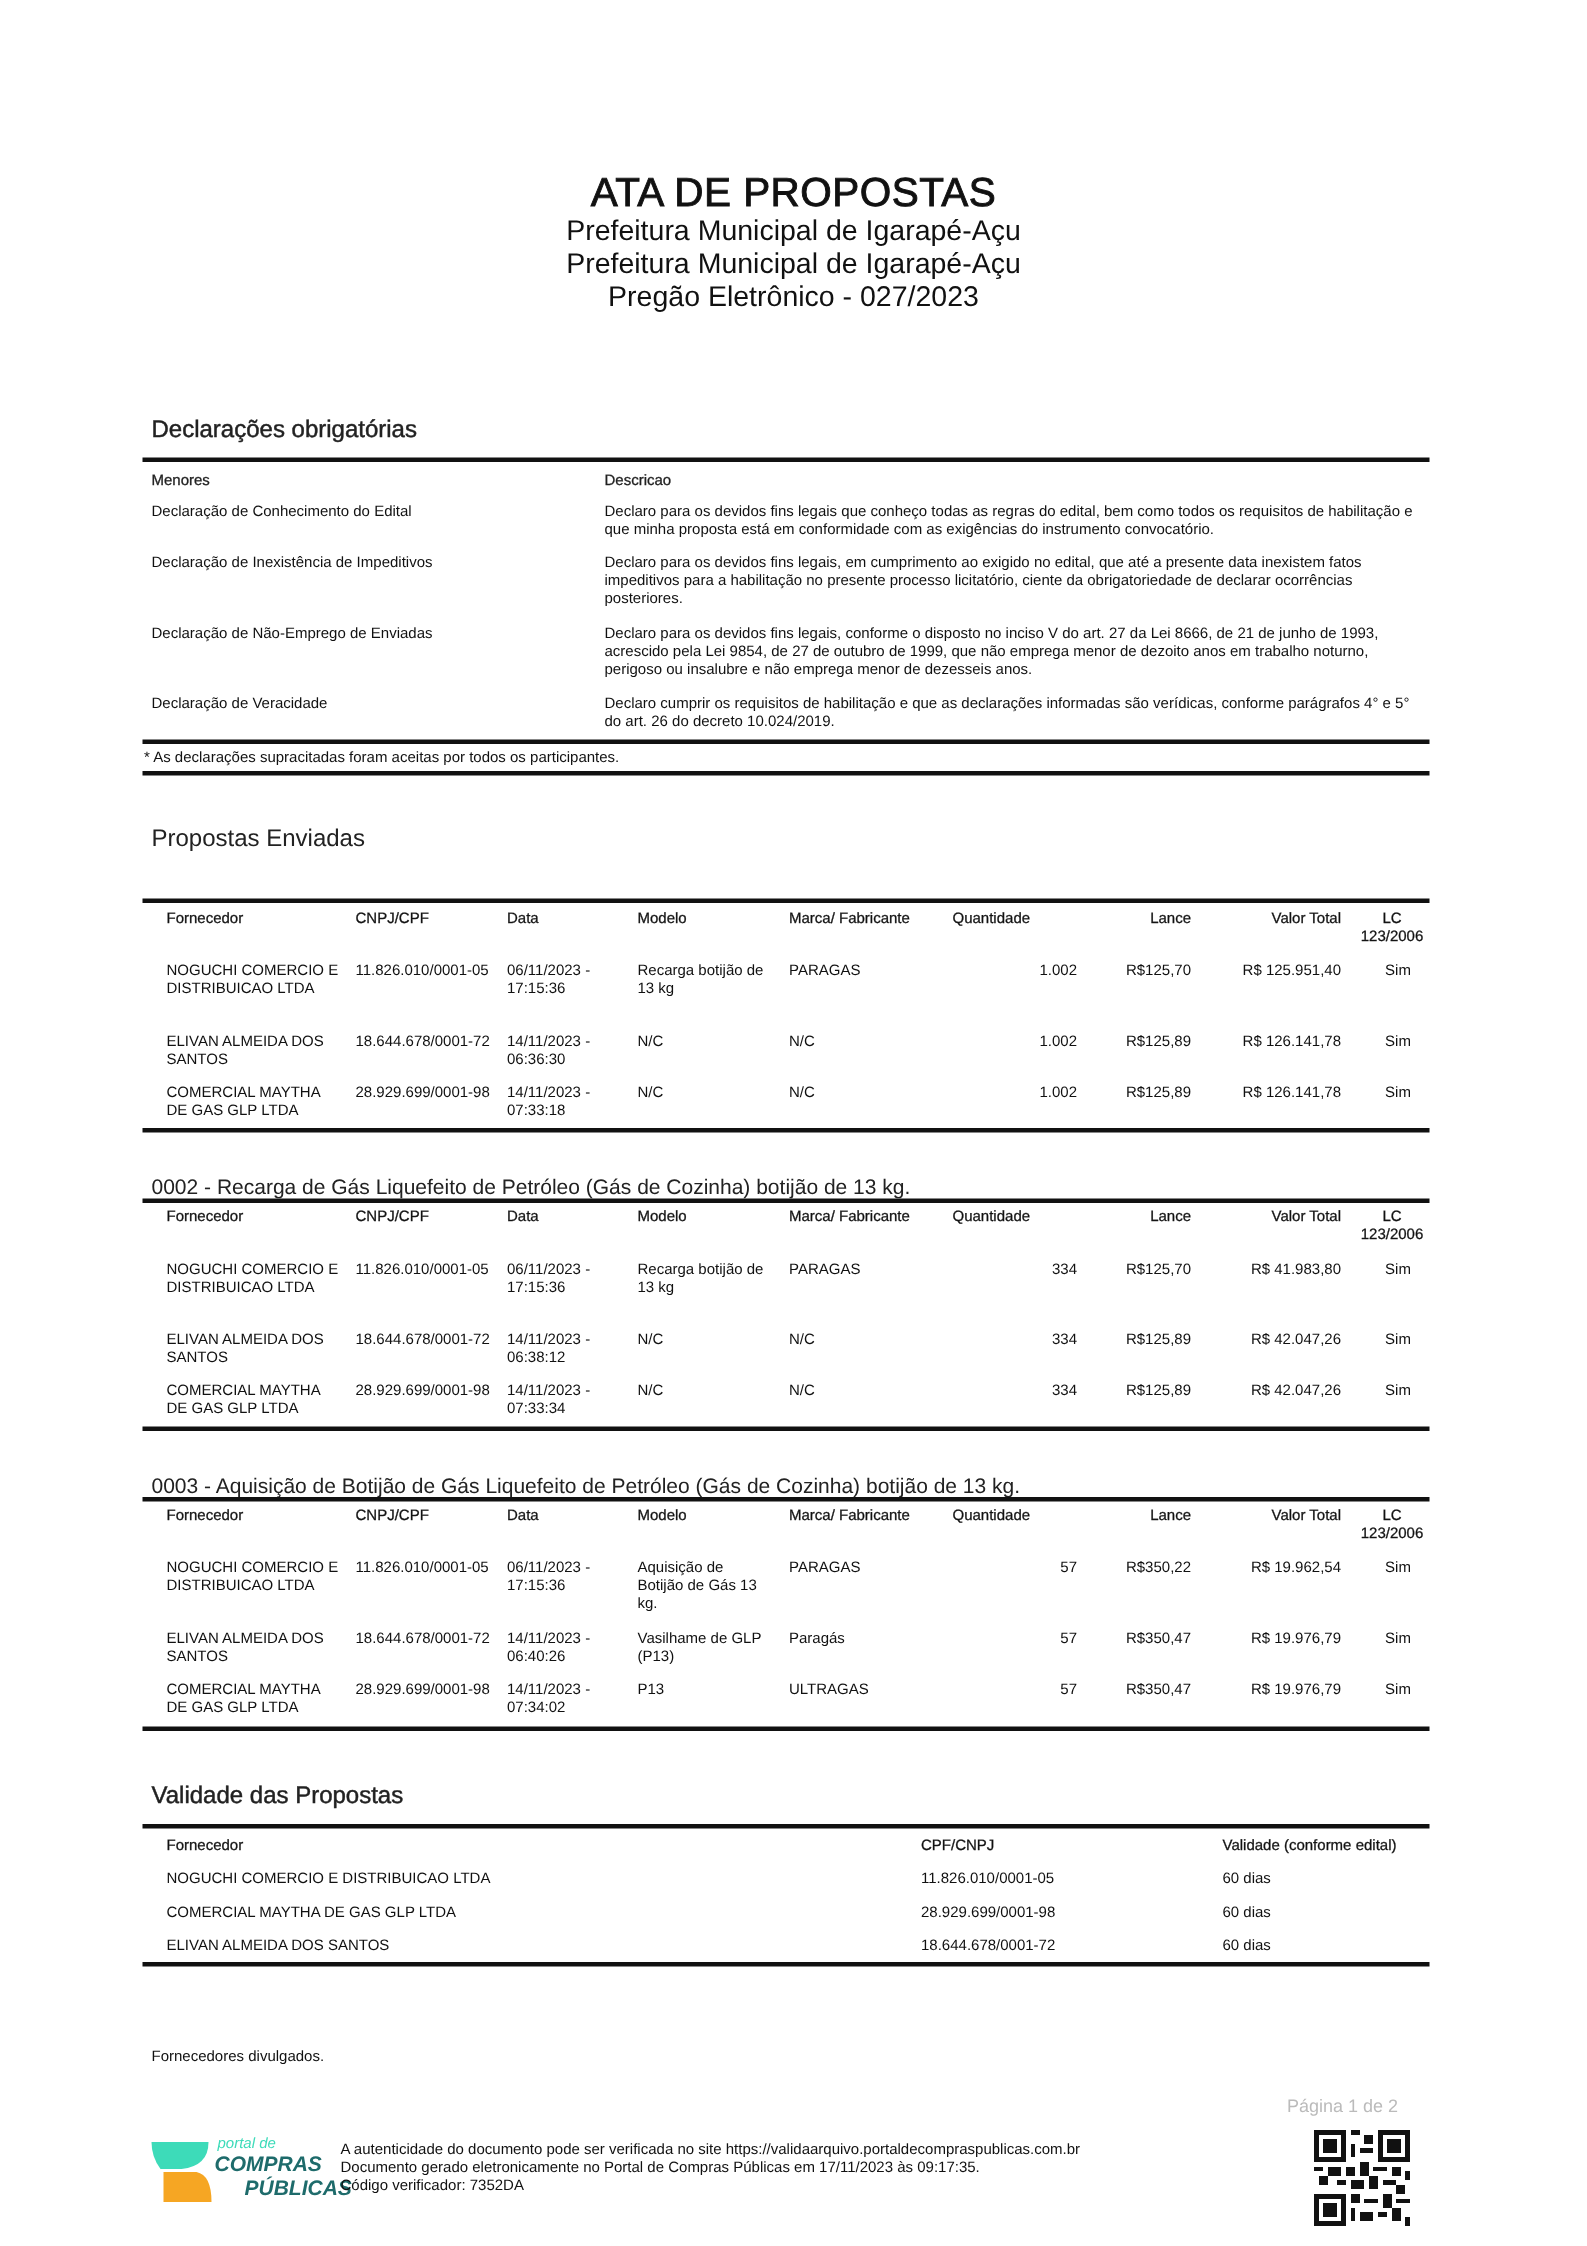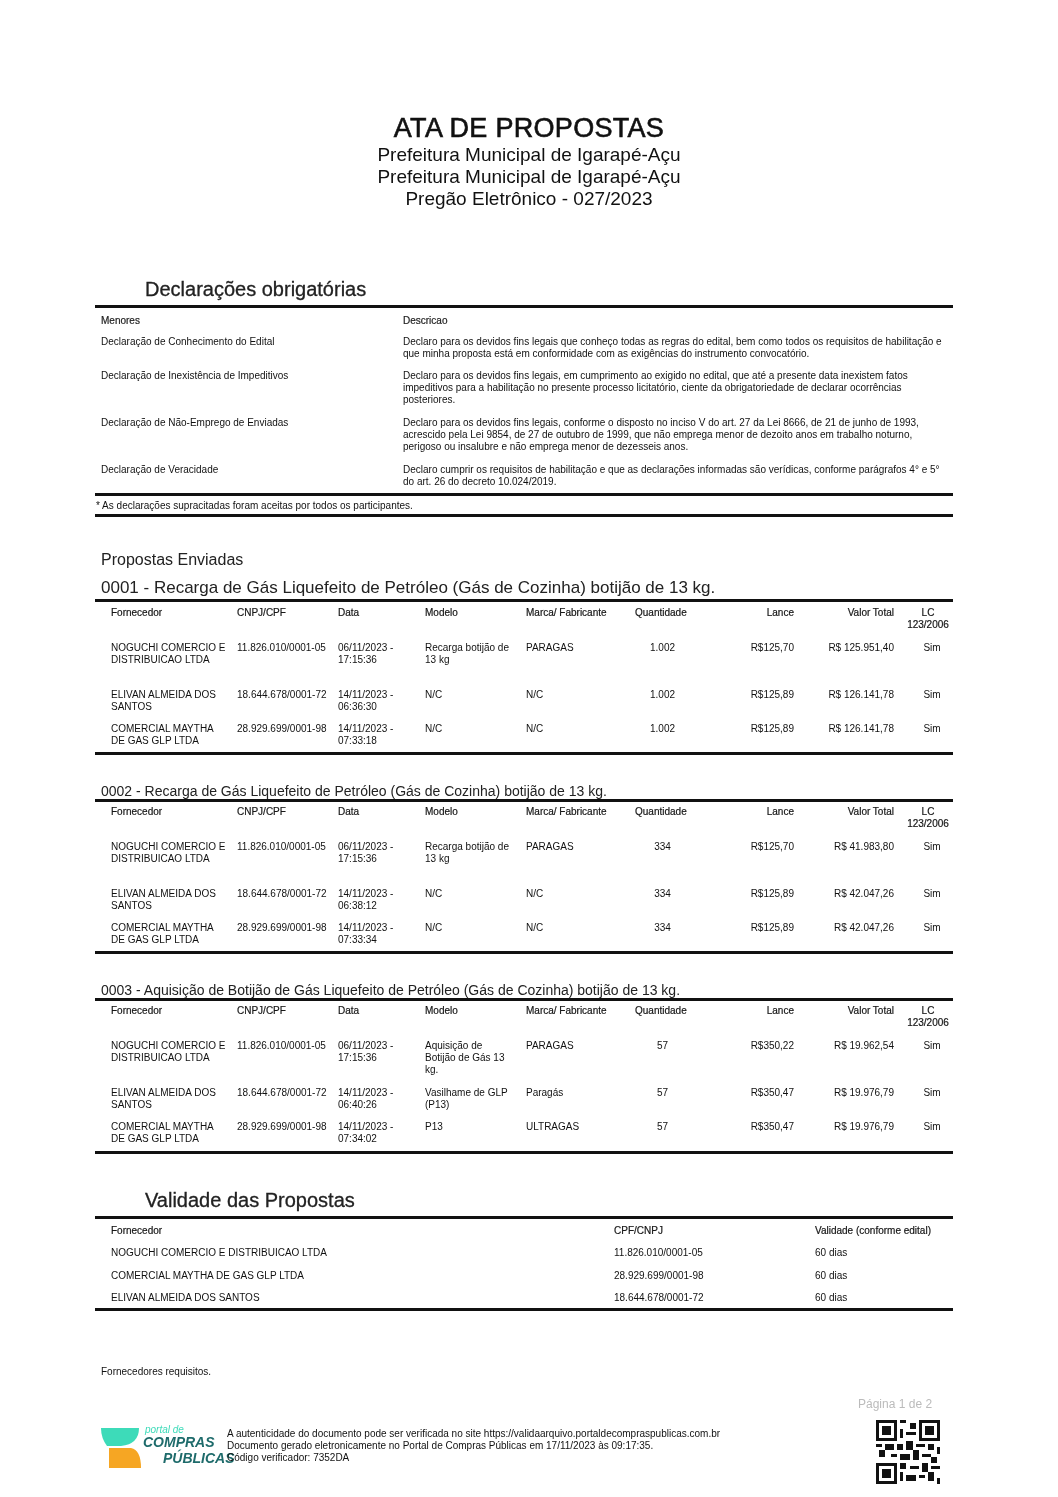--- a/index.html
+++ b/index.html
@@ -1,40 +1,40 @@
 <!DOCTYPE html>
 <html><head>
   <meta charset="utf-8">
   <style>
     html, body { margin: 0; padding: 0; background: #ffffff; }
     body { width: 1058px; height: 1497px; position: relative; font-family: "Liberation Sans", sans-serif; color: #000; overflow: hidden; }
     .page { position: absolute; left: 0; top: 0; width: 1058px; height: 1497px; }
     .header { position: absolute; left: 0; width: 1058px; top: 112px; text-align: center; }
     .doc-title { font-size: 27px; letter-spacing: 0.3px; margin: 0; font-weight: normal; color: #111; -webkit-text-stroke: 0.6px #111; line-height: 32px; }
     .doc-sub { font-size: 19px; line-height: 22px; margin: 0; color: #111; }
-    .section-title { position: absolute; left: 101px; font-size: 20px; color: #222; margin-left: 44px; -webkit-text-stroke: 0.3px #222; }
+    .section-title { position: absolute; left: 101px; font-size: 16px; color: #222; -webkit-text-stroke: 0.3px #222; }
     .rule { position: absolute; left: 95px; width: 858px; height: 3px; background: #111; }
     .small { font-size: 10px; line-height: 12px; color: #111; }
     .hdr { font-size: 10px; color: #222; -webkit-text-stroke: 0.2px #222; }
     .abs { position: absolute; }
     .decl-row { position: absolute; left: 101px; width: 850px; }
     .decl-title { position: absolute; left: 0; width: 290px; }
     .decl-desc { position: absolute; left: 302px; width: 548px; }
     .sub-heading { position: absolute; left: 101px; font-size: 16px; color: #222; }
     .item-heading { position: absolute; left: 101px; color: #222; }
     .item-heading.big { font-size: 17px; }
     .item-heading.mid { font-size: 14px; }
     .tbl { position: absolute; left: 101px; width: 850px; margin-left: 10px; }
     .cell { position: absolute; font-size: 10px; line-height: 12px; color: #111; }
     .c-forn { left: 0; width: 118px; }
     .c-cnpj { left: 126px; width: 95px; }
     .c-data { left: 227px; width: 80px; }
     .c-mod  { left: 314px; width: 95px; }
     .c-marca{ left: 415px; width: 100px; }
-    .c-qtd  { left: 520px; width: 63px; text-align: center; }
+    .c-qtd  { left: 544px; width: 63px; text-align: right; }
     .c-lance{ left: 600px; width: 83px; text-align: right; }
     .c-valor{ left: 690px; width: 93px; text-align: right; }
     .c-lc   { left: 792px; width: 58px; text-align: center; }
     .footer-text { position: absolute; left: 227px; top: 1428px; font-size: 10px; line-height: 12px; color: #111; }
     .page-num { position: absolute; left: 858px; top: 1397px; font-size: 12px; color: #bbb; }
     .qr { position: absolute; left: 876px; top: 1420px; width: 64px; height: 64px; }
     .logo { position: absolute; left: 99px; top: 1424px; width: 120px; height: 44px; }
     .v-col1 { left: 0; }
     .v-col2 { left: 503px; }
     .v-col3 { left: 704px; }
@@ -72,21 +72,20 @@
   <div class="decl-row small" style="top:464px;">
     <span class="decl-title">Declaração de Veracidade</span>
     <span class="decl-desc">Declaro cumprir os requisitos de habilitação e que as declarações informadas são verídicas, conforme parágrafos 4° e 5° do art. 26 do decreto 10.024/2019.</span>
   </div>
   <div class="rule" style="top:493px;"></div>
   <div class="abs small" style="left:96px; top:500px;">* As declarações supracitadas foram aceitas por todos os participantes.</div>
   <div class="rule" style="top:514px;"></div>
 
   <div class="sub-heading" style="top:551px;">Propostas Enviadas</div>
 
-  <div class="item-heading big" style="top:578px;">0001 - Recarga de Gás Liquefeito de Petróleo (Gás de Cozinha) botijão de 13 kg.</div>
   <div class="rule" style="top:599px;"></div>
   <div class="tbl" style="top:607px; height:30px;">
     <span class="cell hdr c-forn">Fornecedor</span>
     <span class="cell hdr c-cnpj">CNPJ/CPF</span>
     <span class="cell hdr c-data">Data</span>
     <span class="cell hdr c-mod">Modelo</span>
     <span class="cell hdr c-marca">Marca/ Fabricante</span>
     <span class="cell hdr c-qtd" style="text-align:left; left:524px;">Quantidade</span>
     <span class="cell hdr c-lance">Lance</span>
     <span class="cell hdr c-valor">Valor Total</span>
@@ -240,21 +239,21 @@
     <span class="cell v-col2">28.929.699/0001-98</span>
     <span class="cell v-col3">60 dias</span>
   </div>
   <div class="tbl" style="top:1292px; height:14px;">
     <span class="cell v-col1">ELIVAN ALMEIDA DOS SANTOS</span>
     <span class="cell v-col2">18.644.678/0001-72</span>
     <span class="cell v-col3">60 dias</span>
   </div>
   <div class="rule" style="top:1308px;"></div>
 
-  <div class="abs small" style="left:101px; top:1366px;">Fornecedores requisitos.</div>
+  <div class="abs small" style="left:101px; top:1366px;">Fornecedores divulgados.</div>
 
   <div class="page-num">Página 1 de 2</div>
 
   <div class="logo">
     <svg width="120" height="44" viewBox="0 0 120 44">
       <path d="M2 4 L40 4 Q40 20 22 22 L8 22 Q2 14 2 4 Z" fill="#3ddbb9"></path>
       <path d="M10 24 L32 24 Q42 26 42 44 L10 44 Z" fill="#f6a623"></path>
     </svg>
     <span class="abs" style="left:46px; top:0px; font-size:10px; font-style:italic; color:#3ddbb9; line-height:11px;">portal de</span>
     <span class="abs" style="left:44px; top:10px; font-size:14px; font-weight:bold; font-style:italic; color:#1e6b6b; line-height:16px;">COMPRAS</span>

